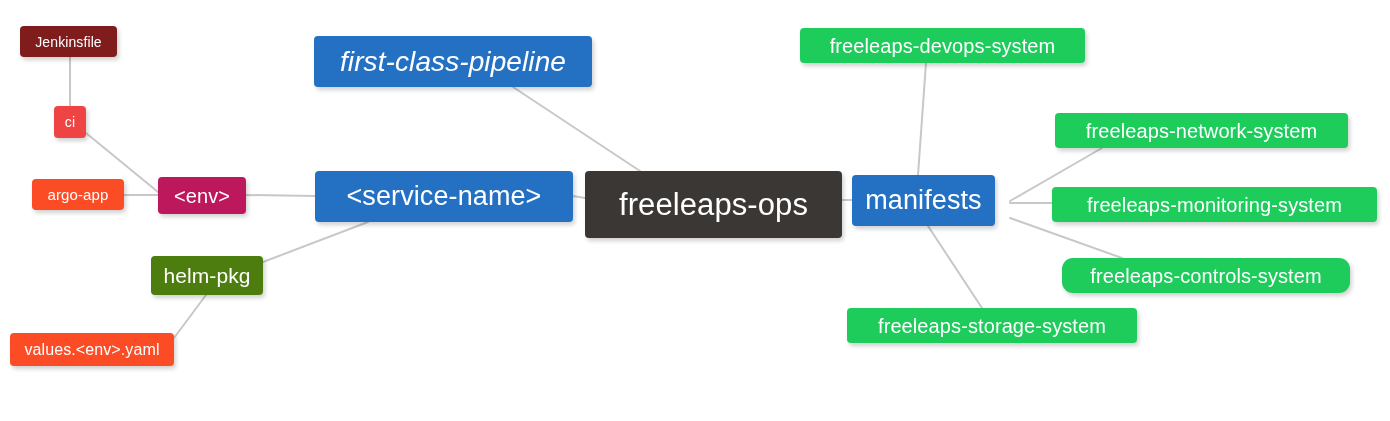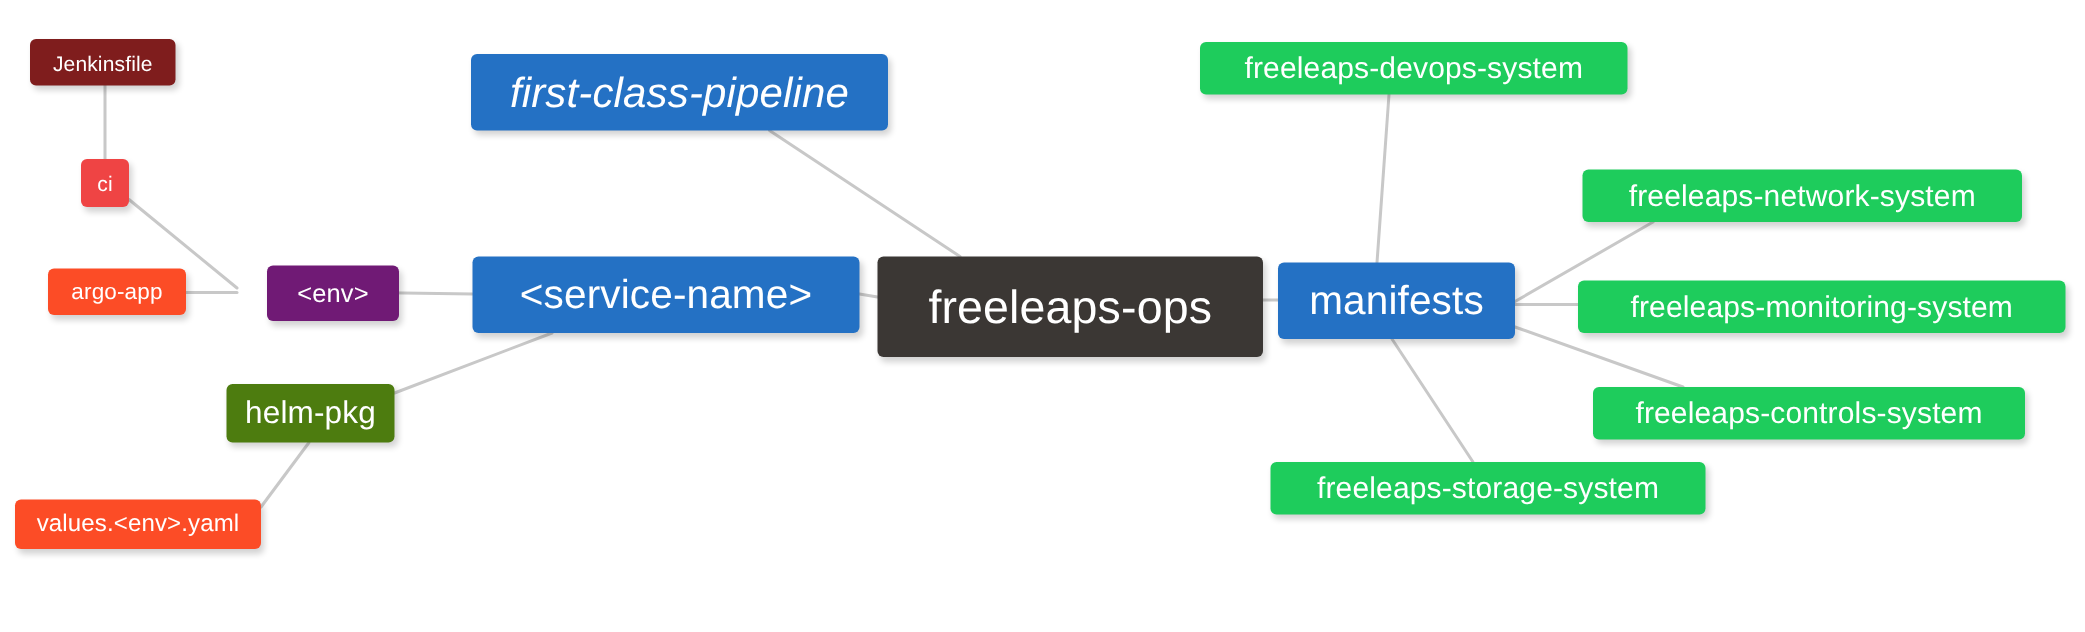--- a/index.html
+++ b/index.html
@@ -71,50 +71,50 @@
   <div id="node-layer">
       <div class="mm-node" style="left: 20px; top: 26px; width: 97px; height: 31px; background: #7f1d1d; font-size: 14px;">
         <span class="mm-label">Jenkinsfile</span>
       </div>
       <div class="mm-node" style="left: 54px; top: 106px; width: 32px; height: 32px; background: #ef4444; font-size: 14px;">
         <span class="mm-label">ci</span>
       </div>
       <div class="mm-node" style="left: 32px; top: 179px; width: 92px; height: 31px; background: rgb(252, 76, 38); font-size: 15px;">
         <span class="mm-label">argo-app</span>
       </div>
-      <div class="mm-node" style="left: 158px; top: 177px; width: 88px; height: 37px; background: #701a75; font-size: 17px; margin-left: 20px;">
+      <div class="mm-node" style="left: 158px; top: 177px; width: 88px; height: 37px; background: #be185d; font-size: 20px;">
         <span class="mm-label">&lt;env&gt;</span>
       </div>
       <div class="mm-node" style="left: 151px; top: 256px; width: 112px; height: 39px; background: #4d7c0f; font-size: 21px;">
         <span class="mm-label">helm-pkg</span>
       </div>
       <div class="mm-node" style="left: 10px; top: 333px; width: 164px; height: 33px; background: rgb(252, 76, 38); font-size: 16px;">
         <span class="mm-label">values.&lt;env&gt;.yaml</span>
       </div>
       <div class="mm-node" style="left: 314px; top: 36px; width: 278px; height: 51px; background: rgb(36, 113, 196); font-size: 28px; font-style: italic;">
         <span class="mm-label">first-class-pipeline</span>
       </div>
       <div class="mm-node" style="left: 315px; top: 171px; width: 258px; height: 51px; background: rgb(36, 113, 196); font-size: 27px;">
         <span class="mm-label">&lt;service-name&gt;</span>
       </div>
       <div class="mm-node" style="left: 585px; top: 171px; width: 257px; height: 67px; background: rgb(59, 55, 52); font-size: 31px;">
         <span class="mm-label">freeleaps-ops</span>
       </div>
-      <div class="mm-node" style="left: 852px; top: 175px; width: 158px; height: 51px; background: rgb(36, 113, 196); font-size: 27px;">
+      <div class="mm-node" style="left: 852px; top: 175px; width: 143px; height: 51px; background: rgb(36, 113, 196); font-size: 27px;">
         <span class="mm-label">manifests</span>
       </div>
       <div class="mm-node" style="left: 800px; top: 28px; width: 285px; height: 35px; background: rgb(30, 204, 92); font-size: 20px;">
         <span class="mm-label">freeleaps-devops-system</span>
       </div>
       <div class="mm-node" style="left: 1055px; top: 113px; width: 293px; height: 35px; background: rgb(30, 204, 92); font-size: 20px;">
         <span class="mm-label">freeleaps-network-system</span>
       </div>
       <div class="mm-node" style="left: 1052px; top: 187px; width: 325px; height: 35px; background: rgb(30, 204, 92); font-size: 20px;">
         <span class="mm-label">freeleaps-monitoring-system</span>
       </div>
-      <div class="mm-node" style="left: 1062px; top: 258px; width: 288px; height: 35px; background: rgb(30, 204, 92); font-size: 20px;">
+      <div class="mm-node" style="left: 1062px; top: 258px; width: 288px; height: 35px; background: rgb(30, 204, 92); font-size: 20px; border-radius: 11px;">
         <span class="mm-label">freeleaps-controls-system</span>
       </div>
       <div class="mm-node" style="left: 815px; top: 308px; width: 290px; height: 35px; background: rgb(30, 204, 92); font-size: 20px; margin-left: 32px;">
         <span class="mm-label">freeleaps-storage-system</span>
       </div>
     </div>
 </div>
 
 </body></html>

